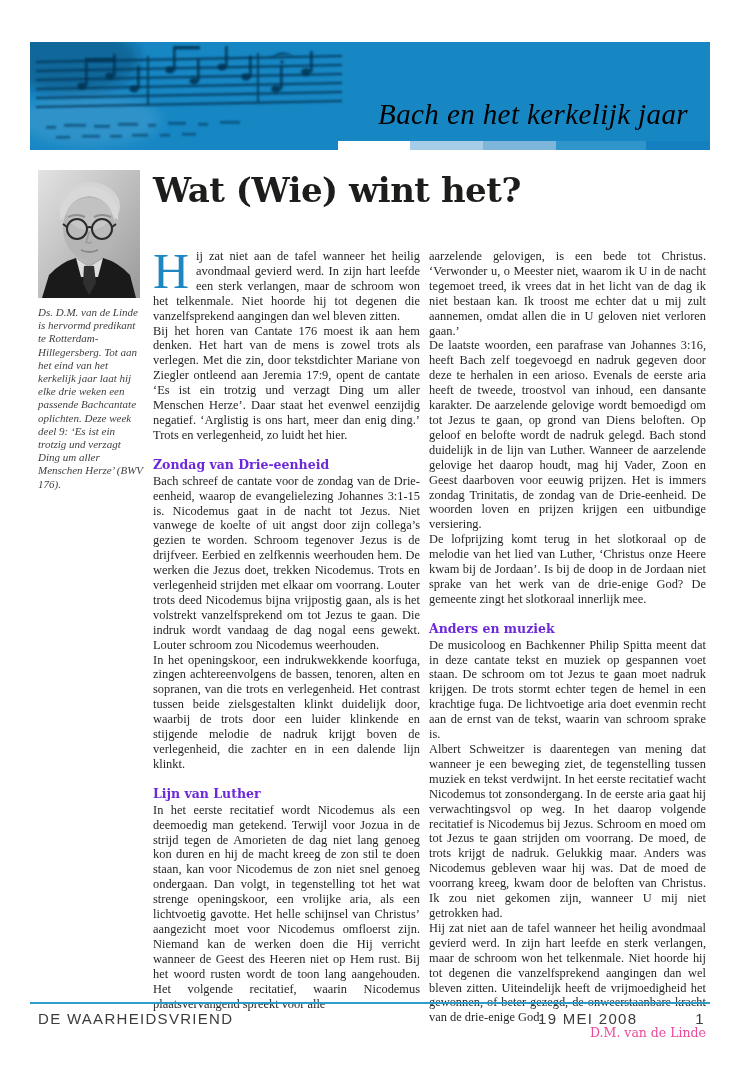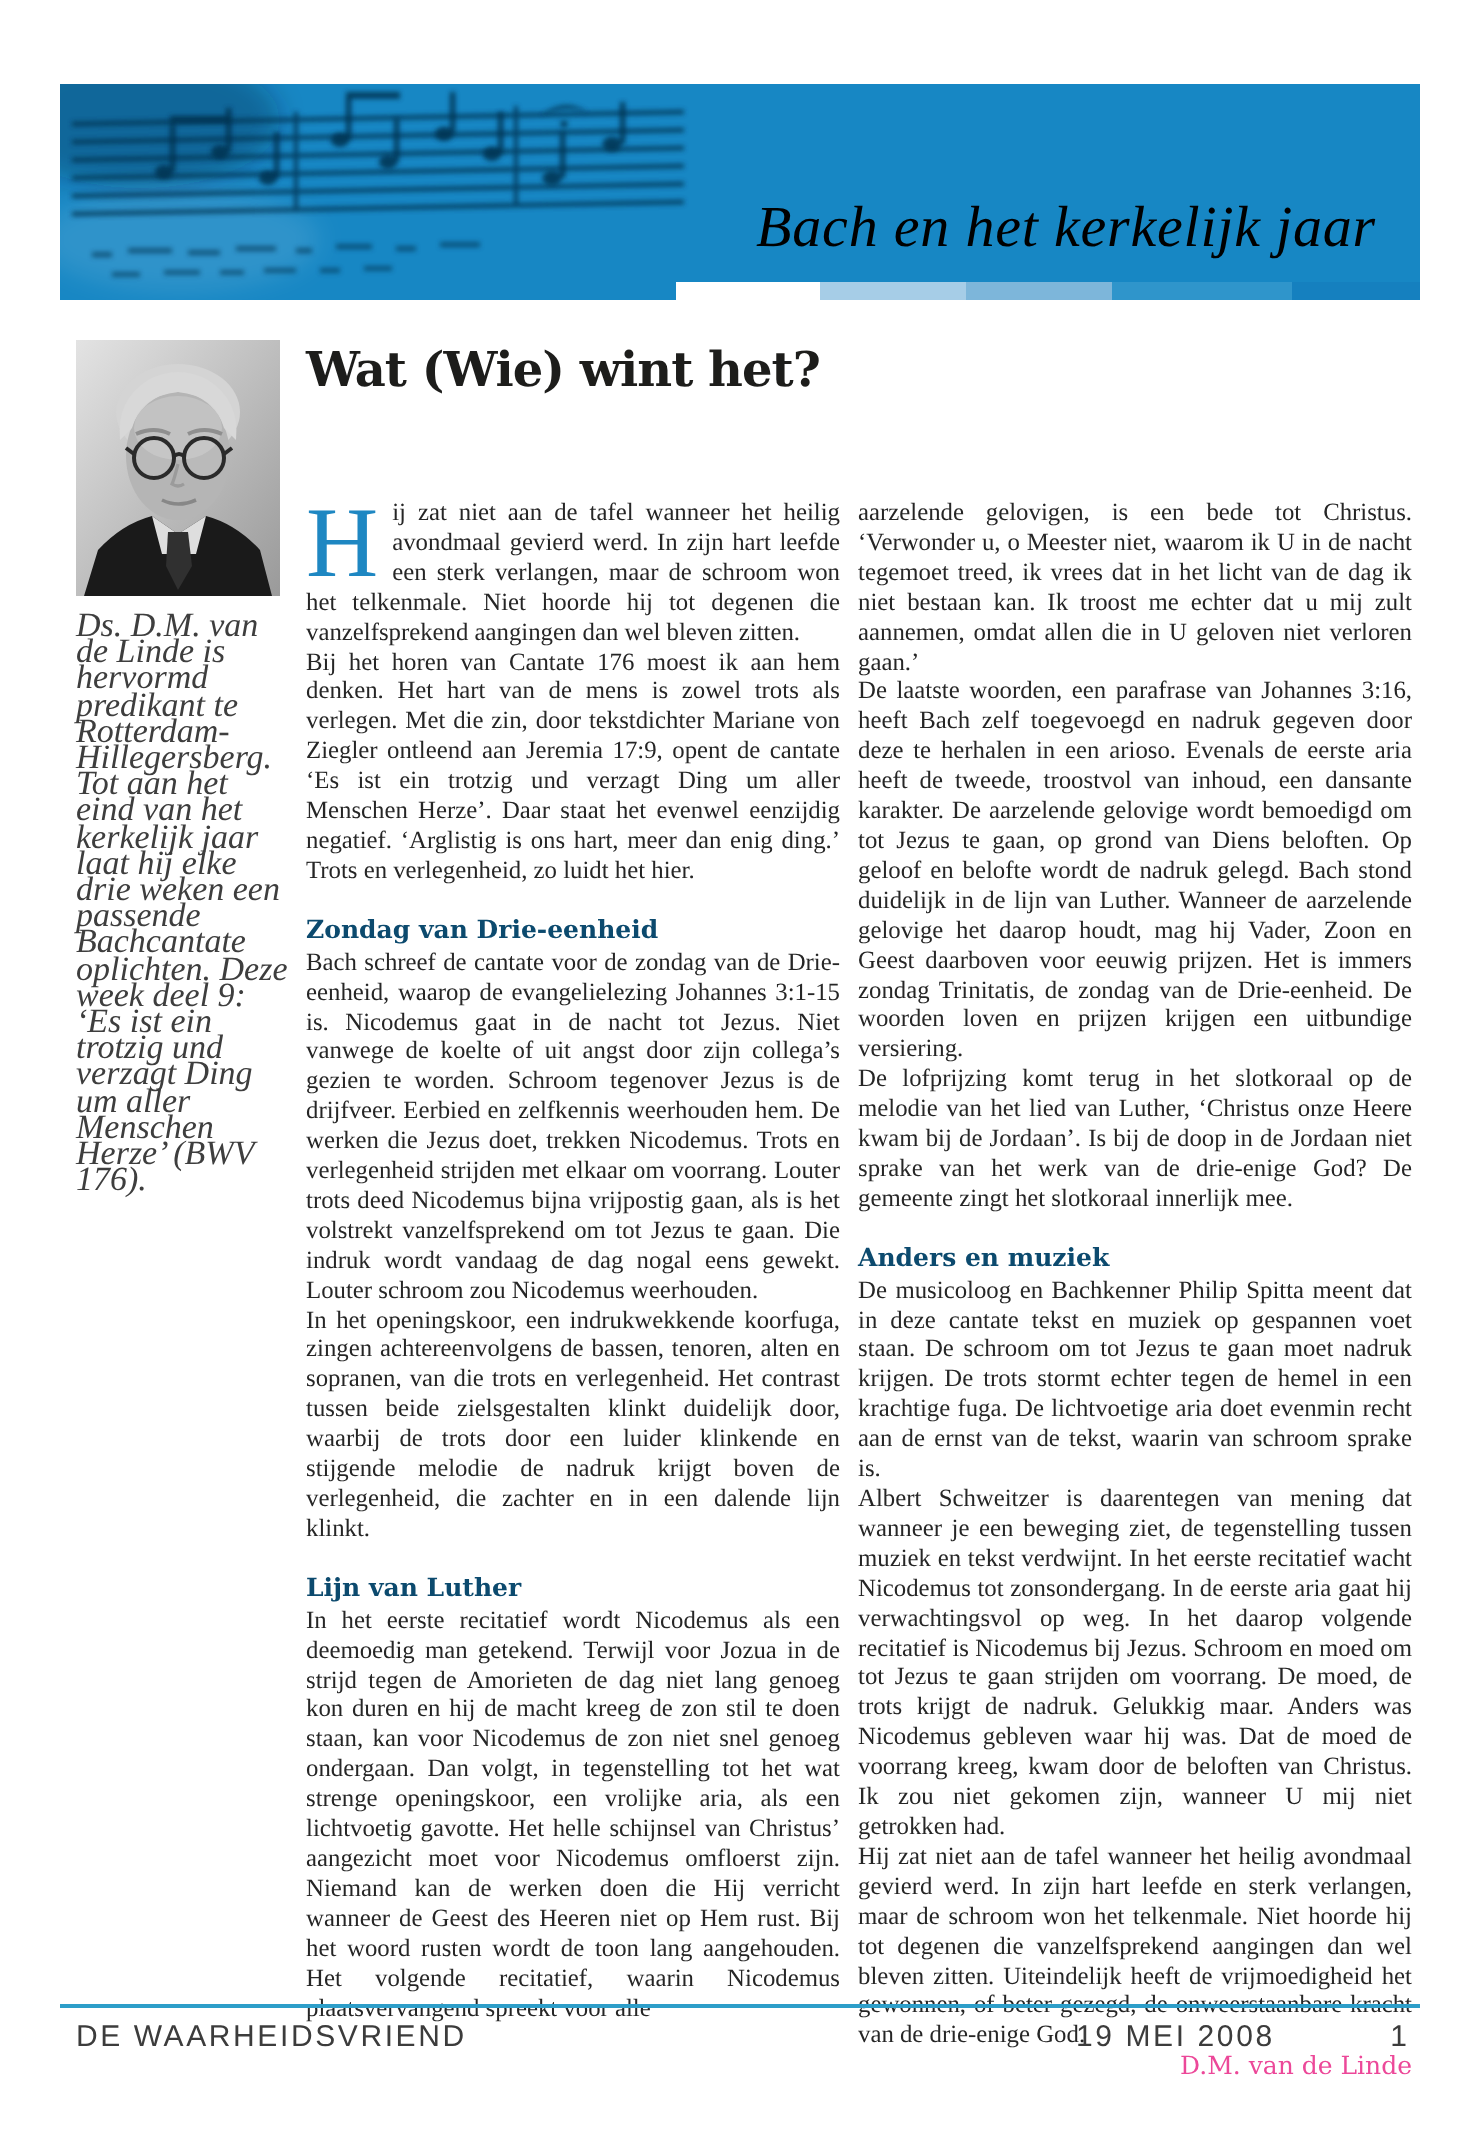--- a/index.html
+++ b/index.html
@@ -19,34 +19,34 @@
   .strip-seg { height:9px; }
   .seg1 { width:72px; background:#ffffff; }
   .seg2 { width:73px; background:#a6cde7; }
   .seg3 { width:73px; background:#7db6da; }
   .seg4 { width:90px; background:#2f95cb; }
   .seg5 { width:64px; background:#1580bf; }
 
   
   .photo { position:absolute; left:38px; top:170px; width:102px; height:128px; overflow:hidden; }
   .caption { position:absolute; left:38px; top:306px; width:107px;
-             font-style:italic; font-size:17px; line-height:13.2px; color:#3e3e3e; }
+             font-style:italic; font-size:11px; line-height:13.2px; color:#3e3e3e; }
 
   
-  .headline { position:absolute; left:153px; top:170px; font-size:24px; font-weight:bold;
+  .headline { position:absolute; left:153px; top:170px; font-size:34px; font-weight:bold;
               color:#1d1d1b; font-family:"DejaVu Serif", serif; letter-spacing:-0.5px; }
   .col { position:absolute; top:249px; font-size:12.4px; line-height:14.9px;
          color:#262626; text-align:justify; }
   .col-left  { left:153px; width:267px; }
   .col-right { left:429px; width:277px; }
   .col p { margin:0; }
   .dropcap { float:left; color:#1e87c2; font-size:50px; line-height:41px;
              padding:2px 7px 0 0; font-family:"Liberation Serif", serif; }
   .sec-title { font-family:"DejaVu Serif", serif; font-weight:bold; font-size:12.5px;
-               margin:15px 0 1px 0; color:#0c4a6e; text-align:left; }
+               margin:15px 0 1px 0; color:#6d28d9; text-align:left; }
   .byline { text-align:right; font-family:"DejaVu Serif", serif; font-weight:normal;
             font-size:12.5px; margin-top:1px; color:#ec4899; }
 
   
   .footer-rule { position:absolute; left:30px; top:1002px; width:680px; height:2px;
                  background:#2d9ec9; }
   .footer { position:absolute; left:30px; top:1008px; width:680px; height:16px;
             font-family:"Liberation Sans", sans-serif; font-size:15px;
             letter-spacing:1.3px; color:#3c3c3c; }
   .footer .mag { position:absolute; left:8px; top:2px; }

